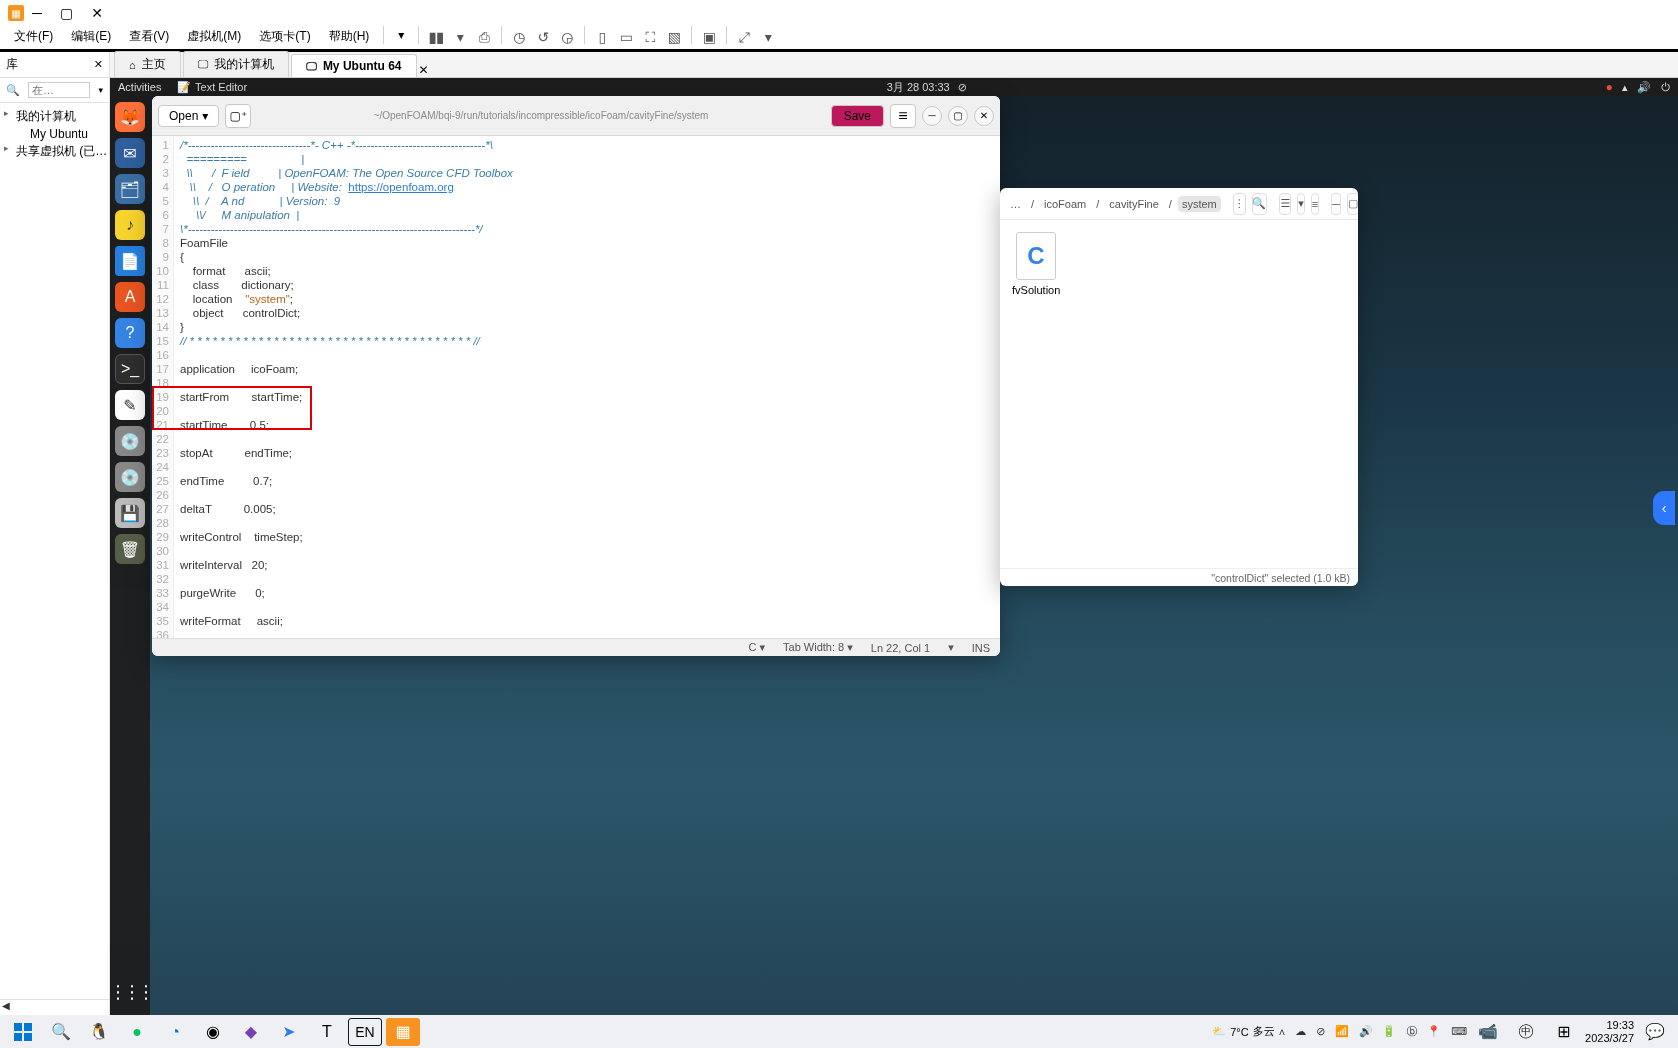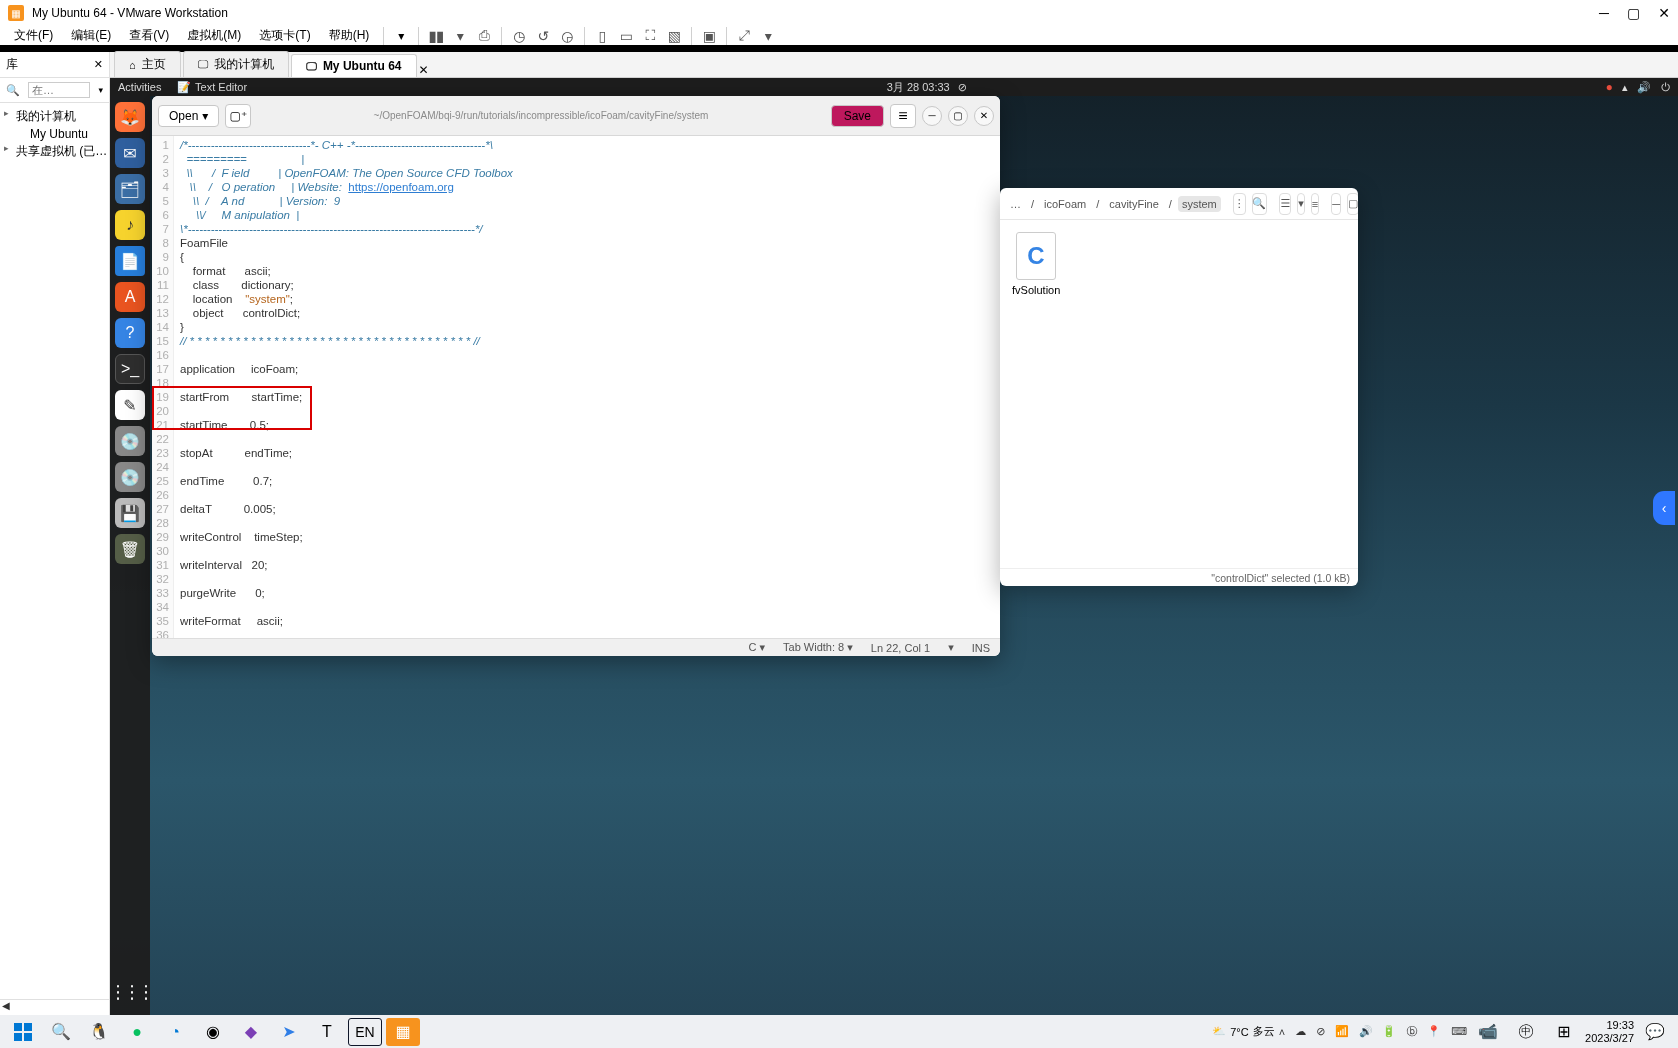--- a/index.html
+++ b/index.html
@@ -6,21 +6,21 @@
 body { width: 1678px; height: 1048px; background: #f0f0f0; overflow: hidden; }
 
 
 .vmware-titlebar { height: 26px; background: #fff; display: flex; align-items: center; padding: 0 8px; font-size: 12px; }
 .vmware-titlebar .vmware-icon { width: 16px; height: 16px; background: #f7931e; border-radius: 2px; margin-right: 8px; display:inline-flex;align-items:center;justify-content:center;color:#fff;font-size:10px; }
 .vmware-titlebar .title { flex: 1; }
 .vmware-titlebar .win-controls { display: flex; gap: 18px; font-size: 14px; }
 .vmware-titlebar .win-controls span { cursor: default; }
 
 
-.vmware-menubar { height: 26px; background: #fff; display: flex; align-items: center; padding: 0 6px; font-size: 12px; gap: 2px; border-bottom: 7px solid #000000; }
+.vmware-menubar { height: 26px; background: #fff; display: flex; align-items: flex-start; padding: 0 6px; font-size: 12px; gap: 2px; border-bottom: 3px solid #000000; }
 .vmware-menubar .menu-item { padding: 2px 8px; }
 .vmware-menubar .sep { width: 1px; height: 18px; background: #d0d0d0; margin: 0 4px; }
 .vmware-menubar .tb-icon { width: 22px; height:22px; display:inline-flex; align-items:center; justify-content:center; font-size:14px; color:#555; }
 .tb-pause { color:#f7931e; font-weight:bold; }
 
 
 .vmware-body { position: absolute; top: 52px; left: 0; right: 0; bottom: 33px; display: flex; background:#fff; }
 .vmware-sidebar { width: 110px; background: #fff; border-right: 1px solid #e0e0e0; font-size: 12px; }
 .vmware-sidebar .sb-header { padding: 4px 6px; border-bottom: 1px solid #e0e0e0; display:flex; align-items:center; justify-content:space-between; }
 .vmware-sidebar input { width: 62px; font-size: 11px; border: 1px solid #ccc; padding: 1px 3px; }
@@ -109,21 +109,20 @@
 .win-taskbar .tb-sep{ flex:1; }
 .win-taskbar .tray{ display:flex; align-items:center; gap:10px; font-size:11px; color:#333;}
 .win-taskbar .clock{ text-align:right; line-height:13px; font-size:11px;}
 .win-taskbar .weather{ display:flex;align-items:center;gap:4px; font-size:11px;}
 </style>
 </head>
 <body>
 
 <div class="vmware-titlebar">
   <span class="vmware-icon">▦</span>
-  <span class="title">My Ubuntu 64 - VMware Workstation</span>
   <div class="win-controls">
     <span>─</span>
     <span>▢</span>
     <span>✕</span>
   </div>
 </div>
 
 <div class="vmware-menubar">
   <span class="menu-item">文件(F)</span>
   <span class="menu-item">编辑(E)</span>

